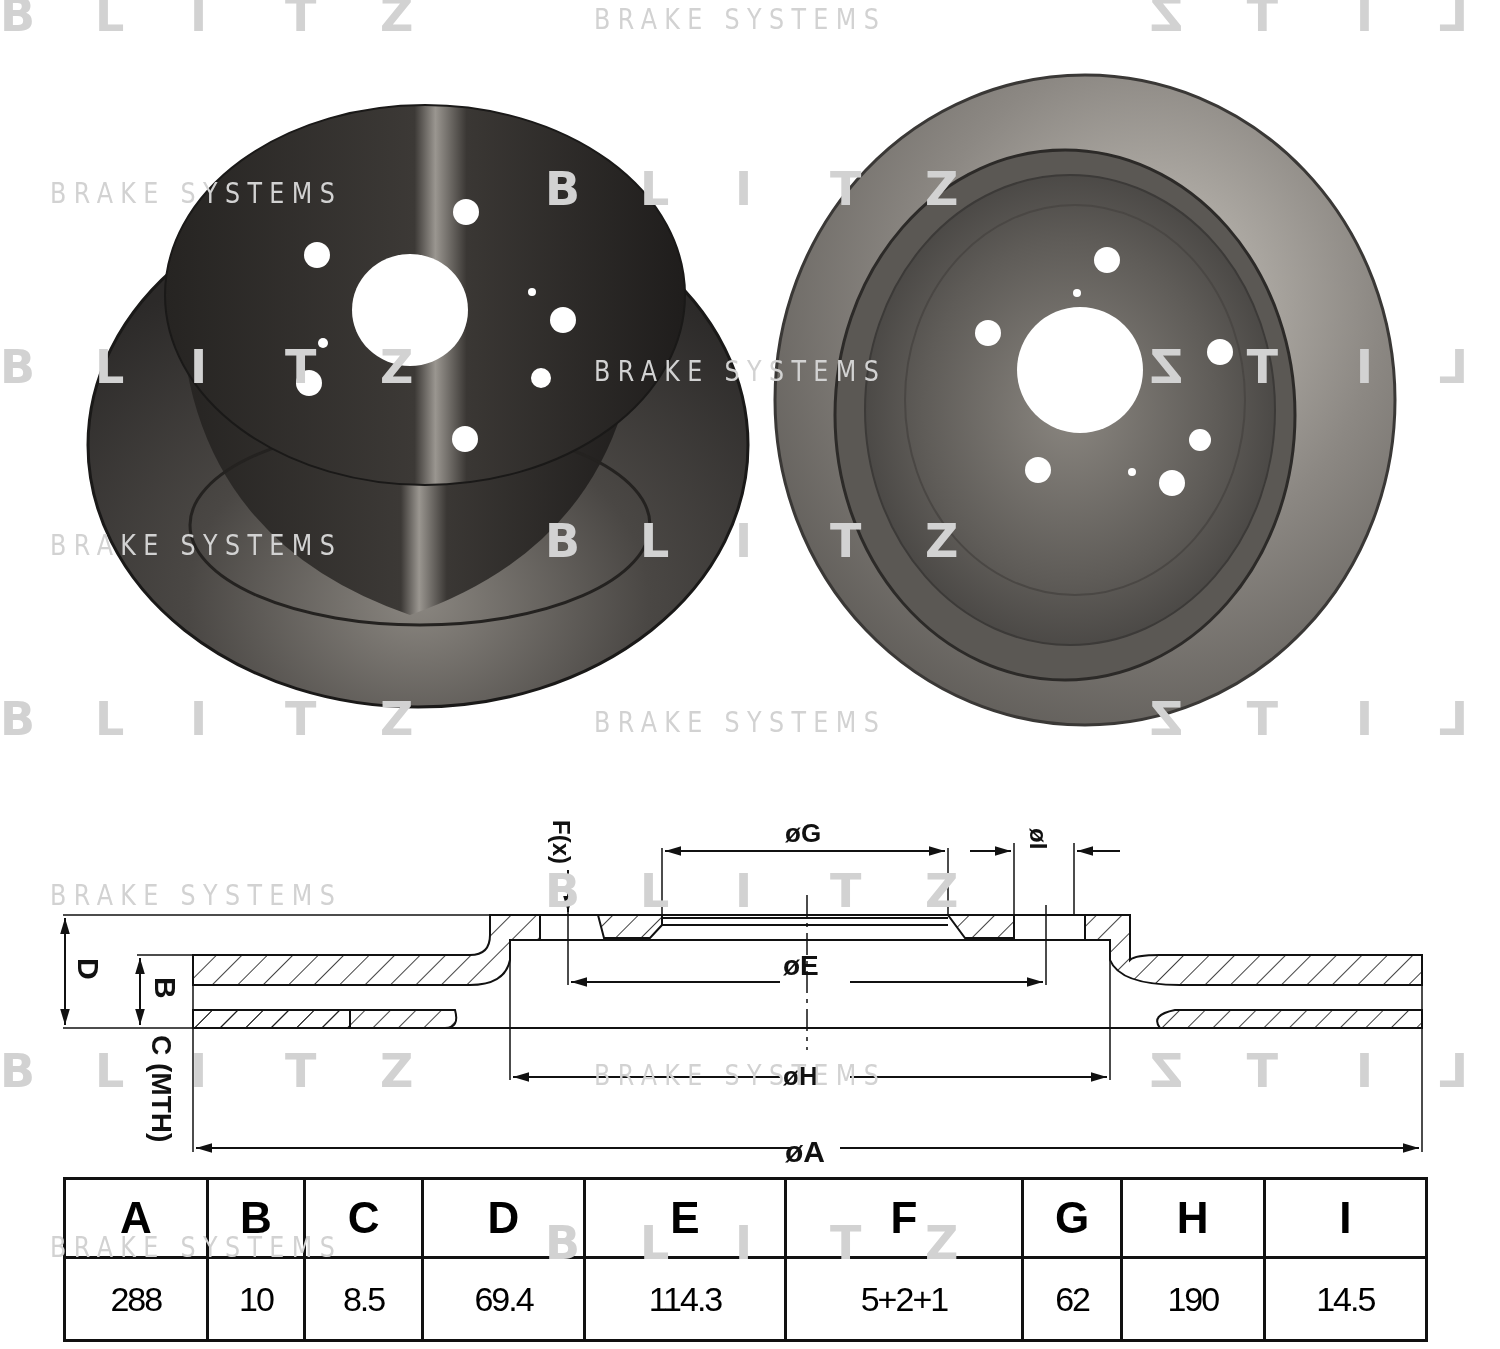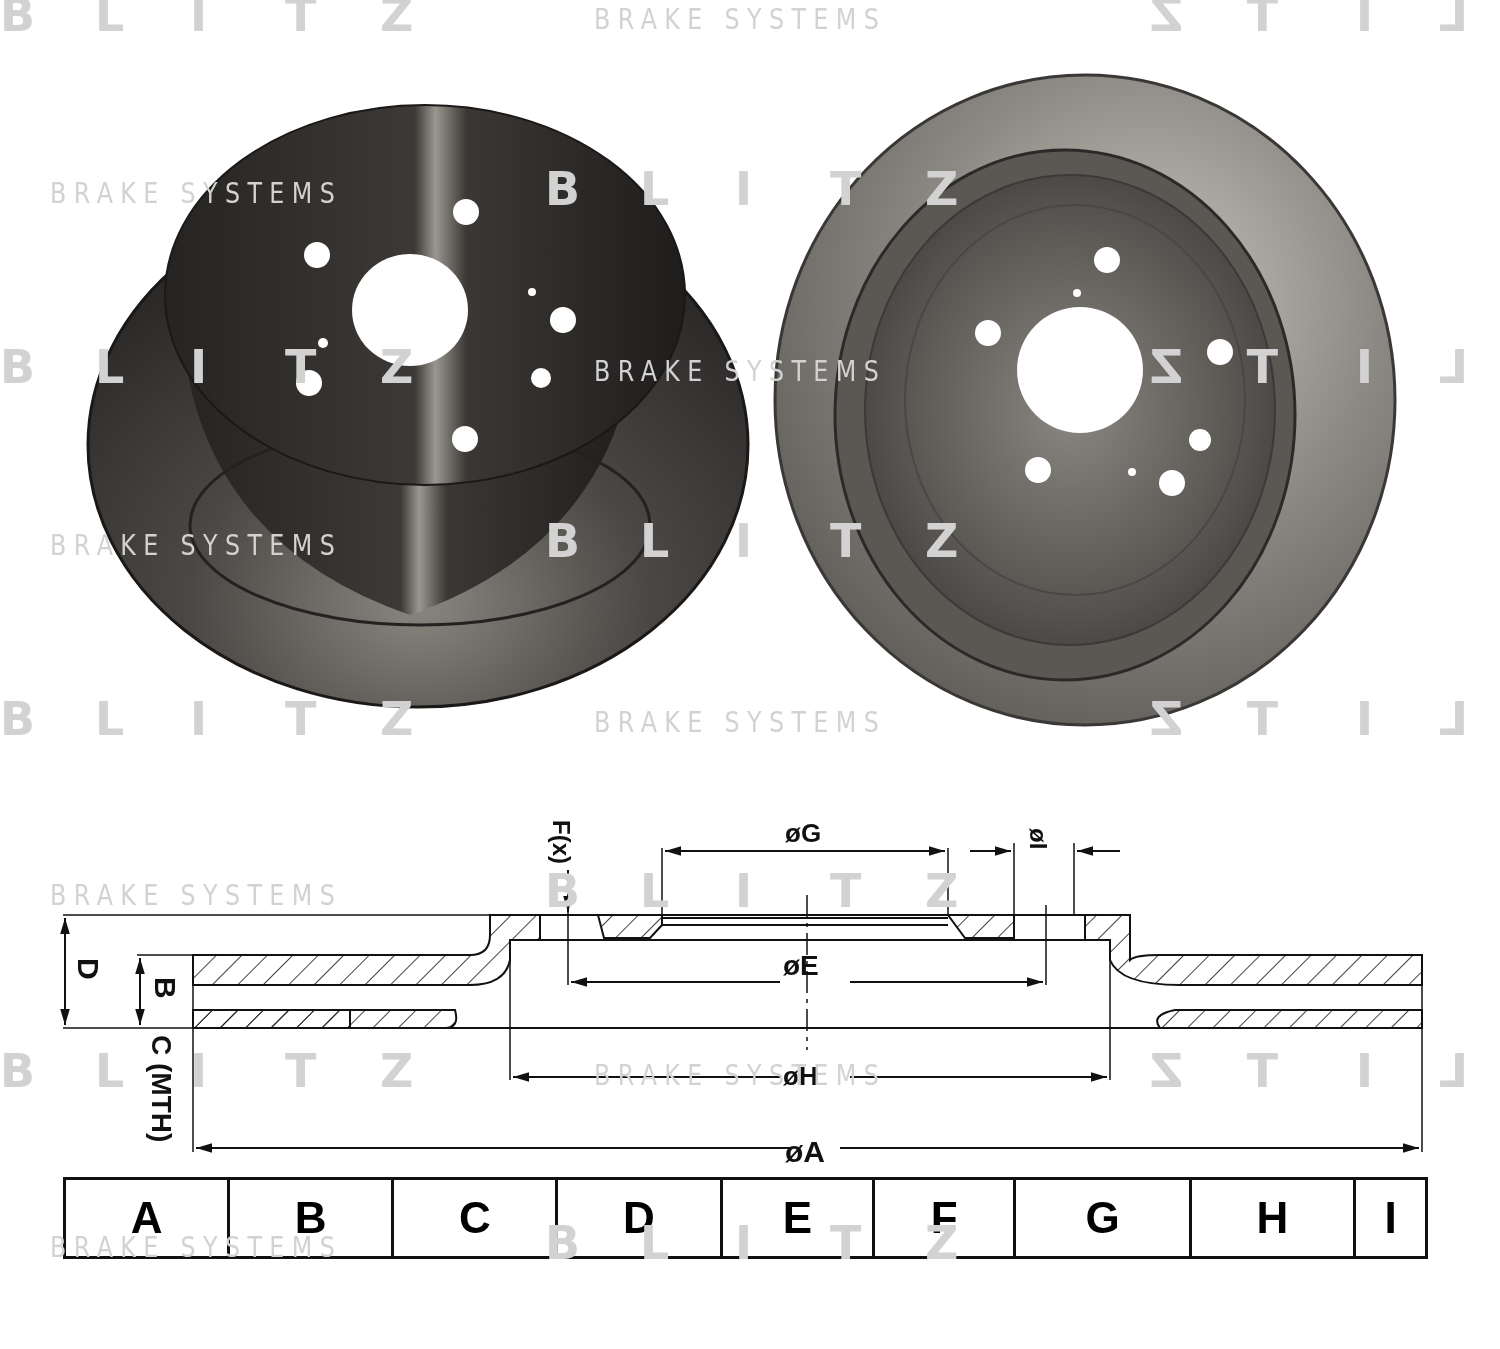--- a/index.html
+++ b/index.html
@@ -210,20 +210,31 @@
     <td>A</td>
     <td>B</td>
     <td>C</td>
     <td>D</td>
     <td>E</td>
     <td>F</td>
     <td>G</td>
     <td>H</td>
     <td>I</td>
   </tr>
+  <tr class="vals">
+    <td>288</td>
+    <td>10</td>
+    <td>8.5</td>
+    <td>69.4</td>
+    <td>114.3</td>
+    <td>5+2+1</td>
+    <td>62</td>
+    <td>190</td>
+    <td>14.5</td>
+  </tr>
 </tbody>
   </table>
 
 <div class="wm wm-brake" style="left:50px;top:1230px;">BRAKE SYSTEMS</div>
 <div class="wm wm-blitz" style="left:545px;top:1216px;">
   <span>B</span><span>L</span><span>I</span><span>T</span><span>Z</span>
 </div>
 <div class="wm wm-brake mirror" style="left:1135px;top:1230px;">BRAKE SYSTEMS</div>
 
 </body></html>

